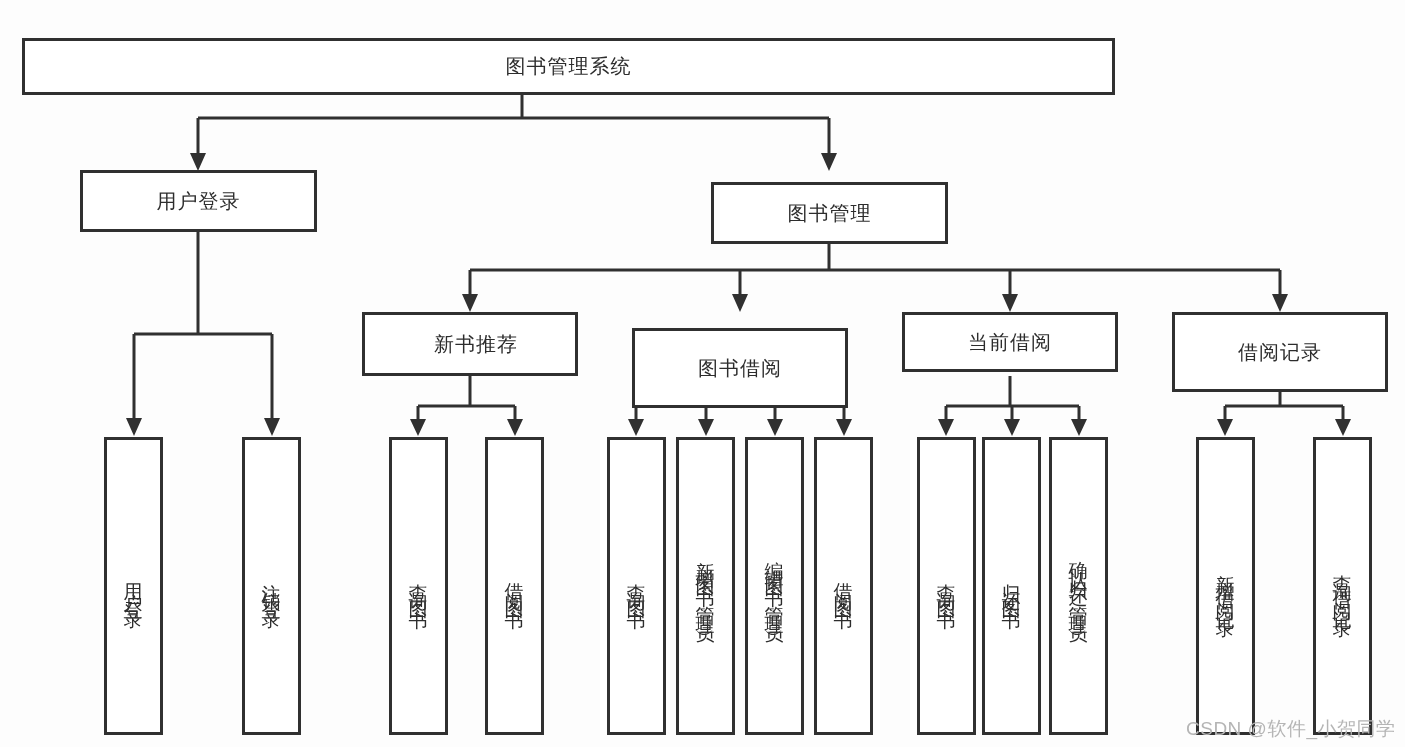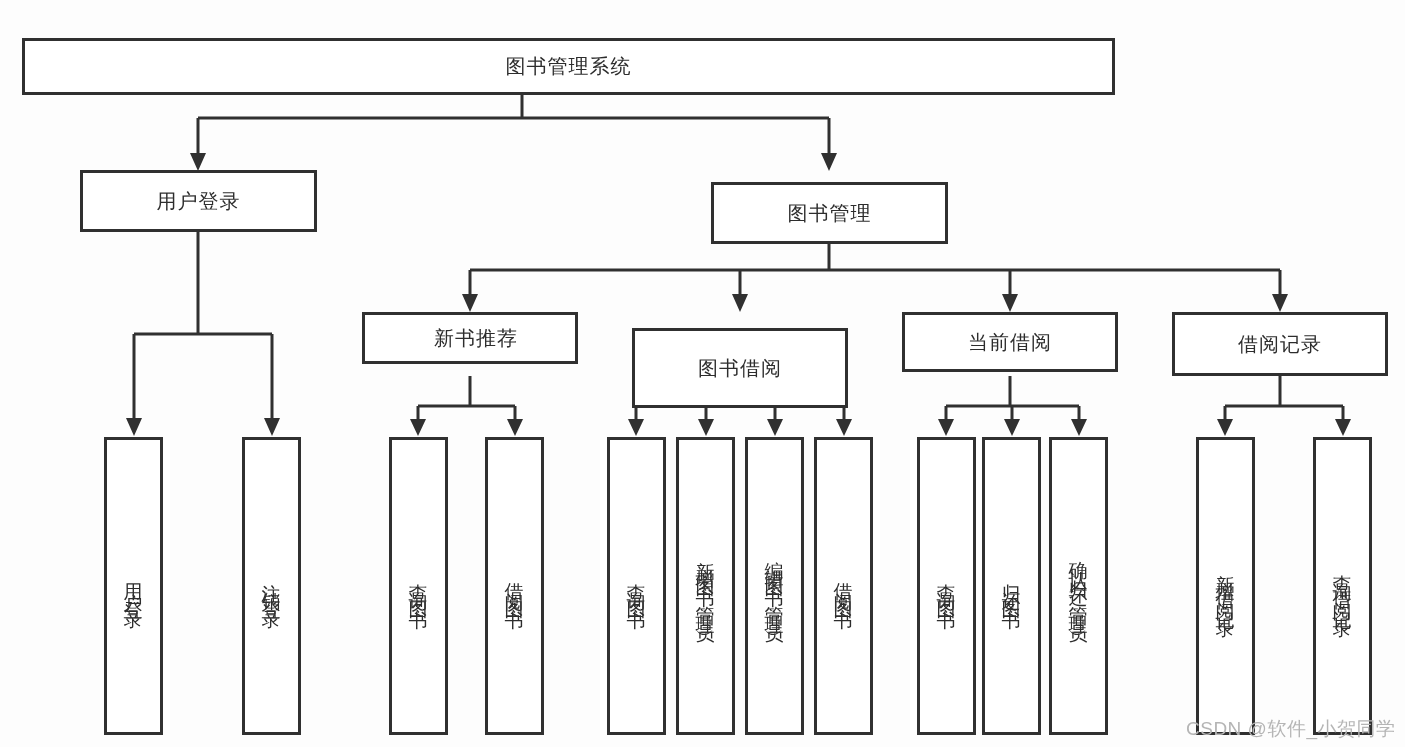--- a/index.html
+++ b/index.html
@@ -34,24 +34,24 @@
     writing-mode: vertical-rl;
     text-orientation: mixed;
     font-size: 19px;
     letter-spacing: 9px;
     line-height: 1;
     white-space: normal;
   }
   .root-box   { left: 22px;   top: 13px;  width: 1093px; height: 57px; margin-top: 25px; }
   .l2-a       { left: 80px;   top: 170px; width: 237px;  height: 62px; }
   .l2-b       { left: 711px;  top: 182px; width: 237px;  height: 62px; }
-  .l3-a       { left: 362px;  top: 312px; width: 216px;  height: 52px; padding-left: 12px; }
+  .l3-a       { left: 362px;  top: 312px; width: 216px;  height: 64px; padding-left: 12px; }
   .l3-b       { left: 632px;  top: 328px; width: 216px;  height: 80px; }
   .l3-c       { left: 902px;  top: 312px; width: 216px;  height: 60px; }
-  .l3-d       { left: 1172px; top: 312px; width: 216px;  height: 64px; text-align: right; }
+  .l3-d       { left: 1172px; top: 312px; width: 216px;  height: 80px; text-align: right; }
   .leaf       { top: 437px; height: 298px; width: 59px; }
   .lf-g1-1 { left: 104px; }
   .lf-g1-2 { left: 242px; }
   .lf-g2-1 { left: 389px; }
   .lf-g2-2 { left: 485px; }
   .lf-g3-1 { left: 607px; }
   .lf-g3-2 { left: 676px; }
   .lf-g3-3 { left: 745px; }
   .lf-g3-4 { left: 814px; }
   .lf-g4-1 { left: 917px; }

